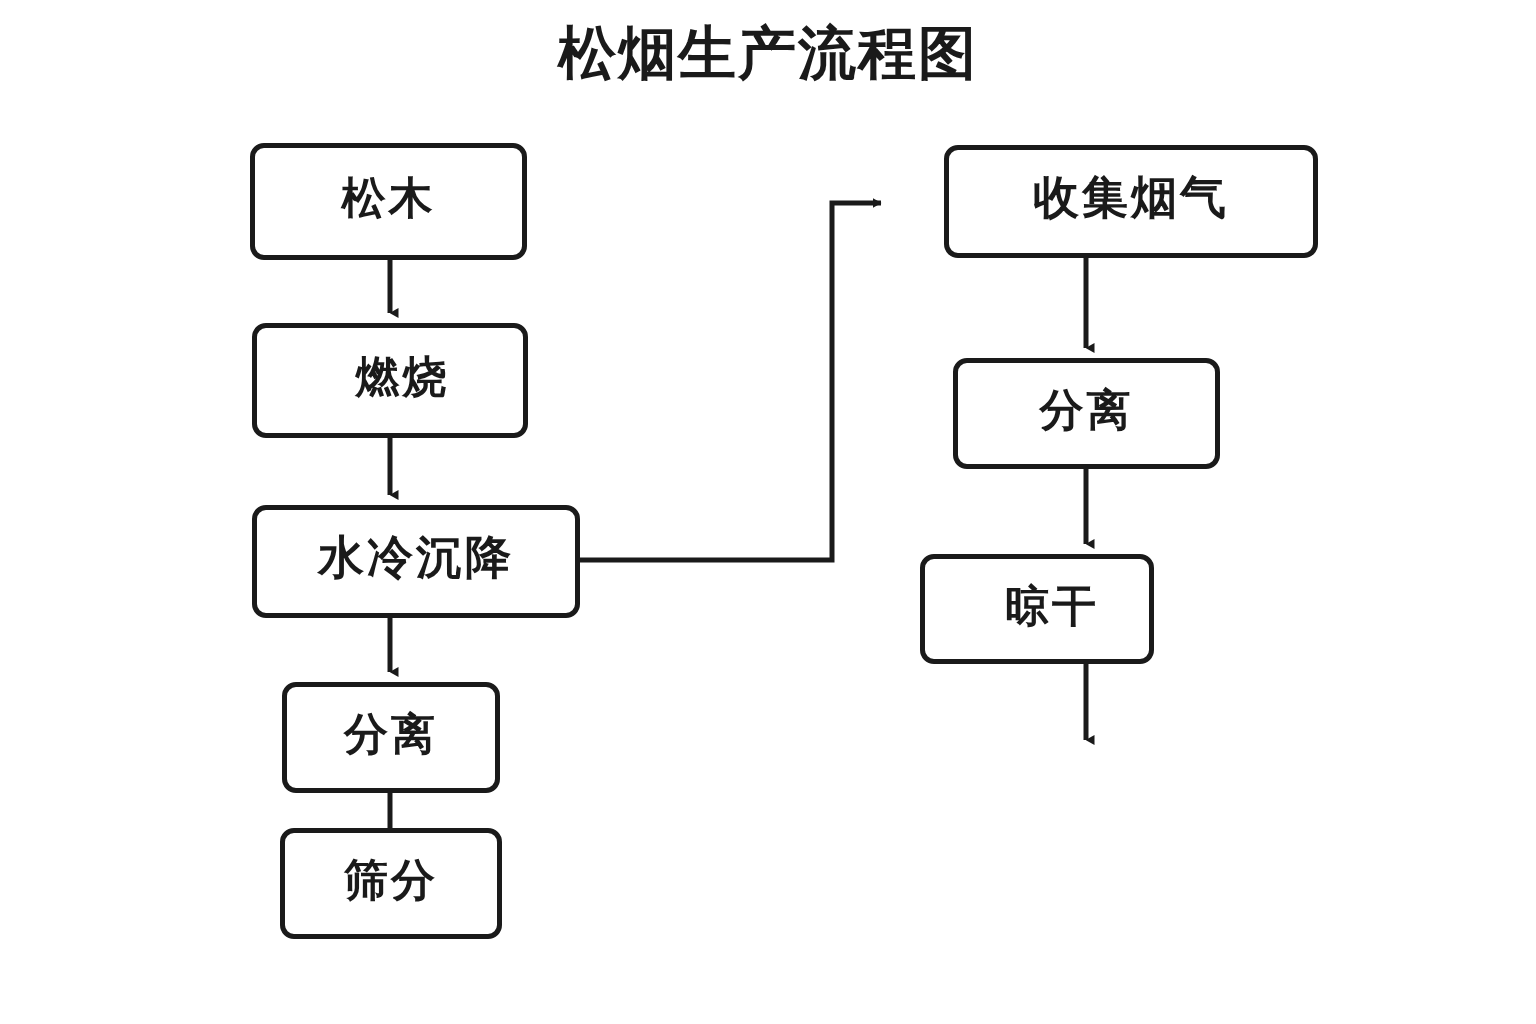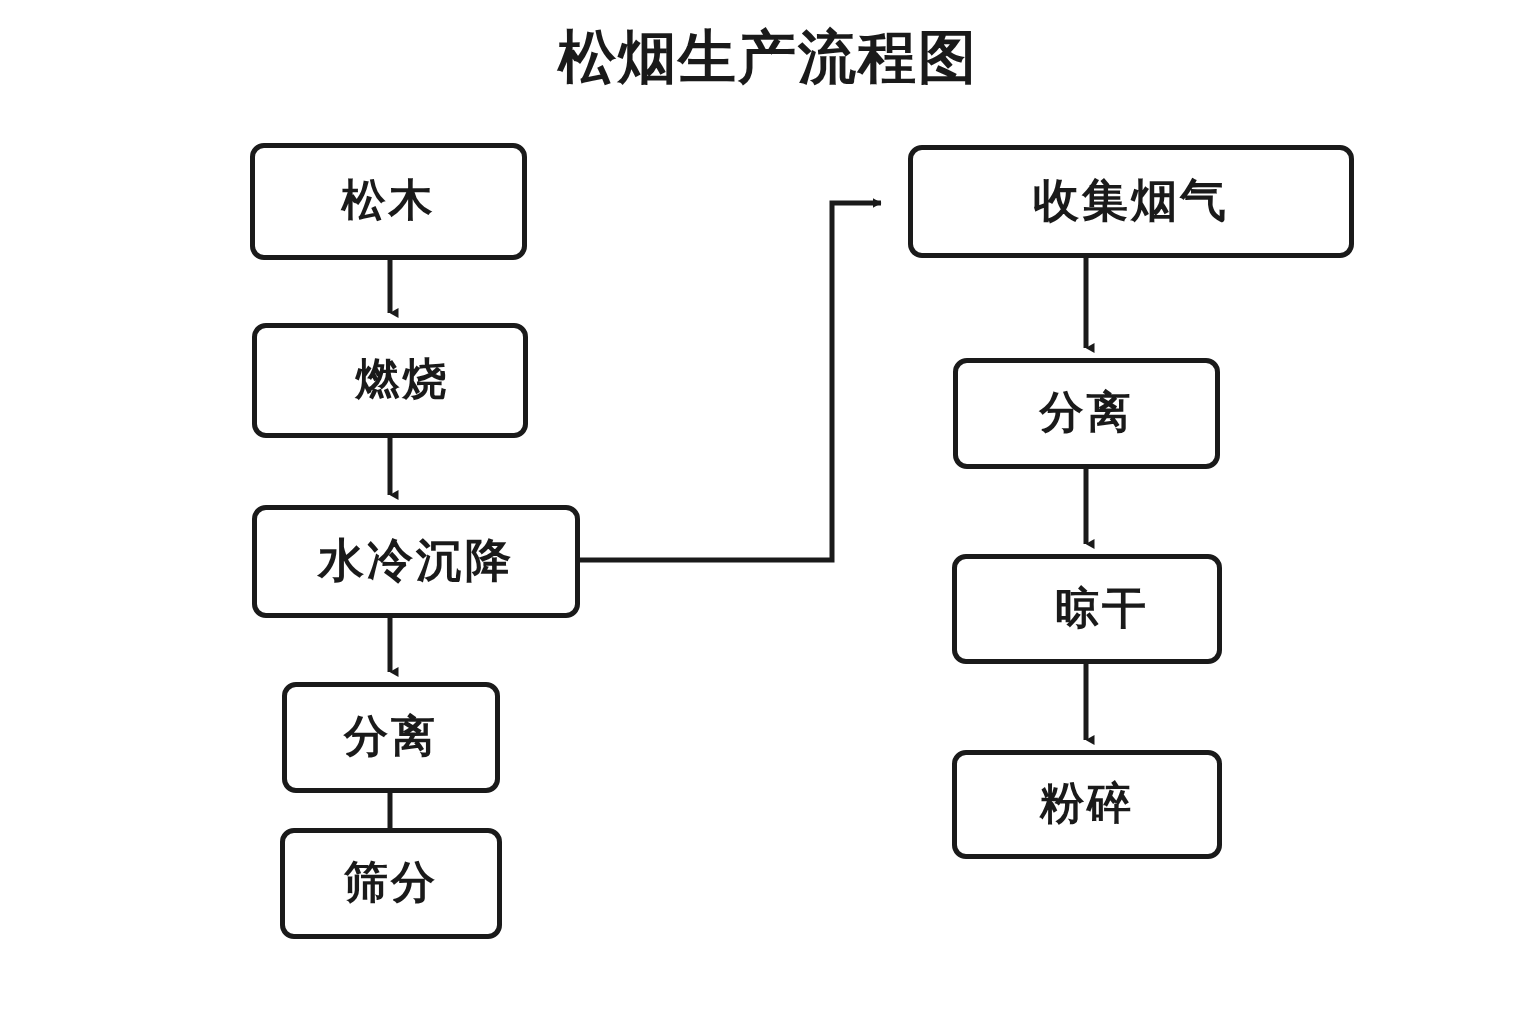--- a/index.html
+++ b/index.html
@@ -7,21 +7,21 @@
     margin: 0;
     padding: 0;
     background: #ffffff;
   }
   #canvas {
     position: relative;
     width: 1536px;
     height: 1024px;
     background: #ffffff;
     overflow: hidden;
-    font-family: Liberation Serif, serif;
+    font-family: Liberation Mono, monospace;
   }
   #diagram-title {
     position: absolute;
     left: 0;
     top: 22px;
     width: 1536px;
     text-align: center;
     font-size: 58px;
     font-weight: 700;
     color: #1a1a1a;
@@ -109,29 +109,26 @@
   </div>
 
   <div class="node" style="left:282px; top:682px; width:218px; height:111px;">
     <span class="node-label">分离</span>
   </div>
 
   <div class="node" style="left:280px; top:828px; width:222px; height:111px;">
     <span class="node-label">筛分</span>
   </div>
 
-  <div class="node" style="left:908px; top:145px; width:446px; height:113px;">
+  <div class="node" style="left:944px; top:145px; width:374px; height:113px;">
     <span class="node-label wide">收集烟气</span>
   </div>
 
   <div class="node" style="left:953px; top:358px; width:267px; height:111px;">
     <span class="node-label">分离</span>
   </div>
 
-  <div class="node" style="left:952px; top:554px; width:270px; height:110px;padding-left:30px;">
+  <div class="node" style="left:920px; top:554px; width:234px; height:110px;padding-left:30px;">
     <span class="node-label">晾干</span>
   </div>
 
-  <div class="node" style="left:952px; top:750px; width:270px; height:109px;">
-    <span class="node-label">粉碎</span>
-  </div>
 
 </div>
 
 </body></html>

